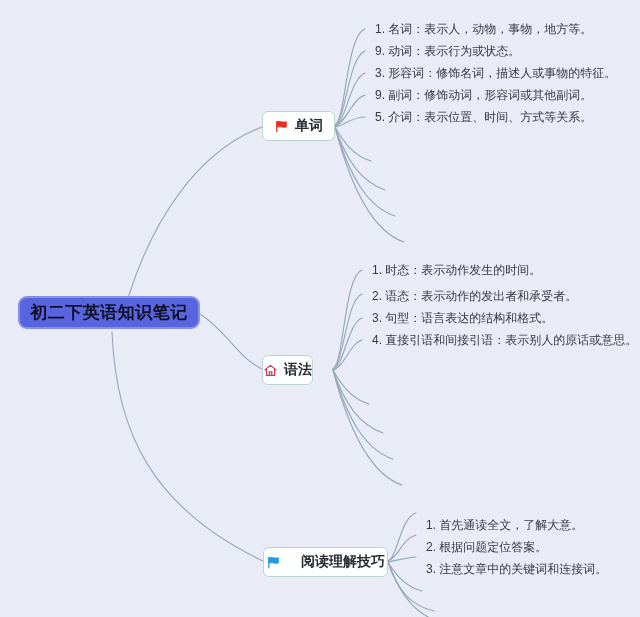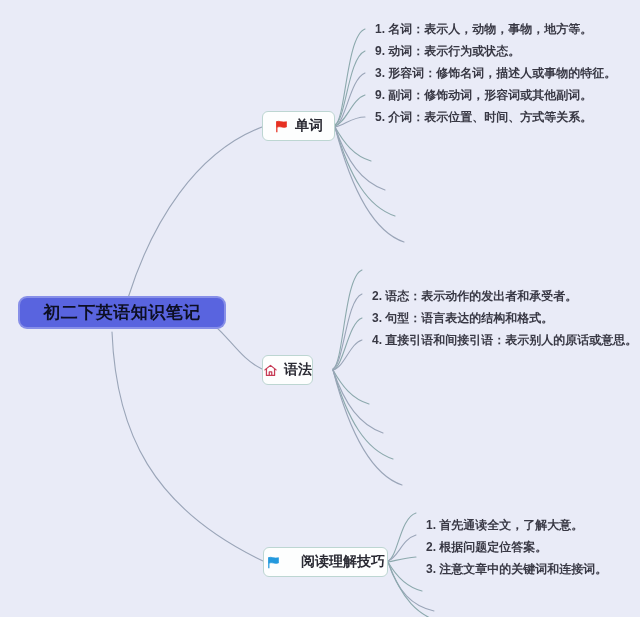--- a/index.html
+++ b/index.html
@@ -9,34 +9,34 @@
     --red-flag:#e63022; --blue-flag:#2499dd; --home-icon:#c73c56;
   }
   *{box-sizing:border-box;margin:0;padding:0;}
   body{font-family:"Liberation Sans","DejaVu Sans",sans-serif;}
   .canvas{position:relative;width:640px;height:617px;background:var(--background);overflow:hidden;}
   svg.edges{position:absolute;left:0;top:0;width:640px;height:617px;}
   svg.edges path{fill:none;stroke-width:1.1;stroke-linecap:round;}
   svg.edges path.teal{stroke:var(--connector);}
   svg.edges path.gray{stroke:var(--connector-alt);}
   .node{position:absolute;display:flex;align-items:center;justify-content:center;white-space:nowrap;}
-  .root-node{left:18px;top:296px;width:208px;height:33px;background:var(--root-fill);
+  .root-node{left:18px;top:296px;width:182px;height:33px;background:var(--root-fill);
     border:2px solid rgba(255,255,255,.28);border-radius:9px;
     font-size:17px;font-weight:bold;color:var(--root-text);letter-spacing:.5px;cursor:pointer;}
   .branch-node{background:var(--node-fill);border:1px solid var(--node-border);border-radius:6px;
     height:30px;padding:0 12px;gap:6px;font-size:14px;font-weight:bold;color:var(--node-text);cursor:pointer;}
   .branch-danci{left:262px;top:111px;width:73px;}
   .branch-yufa{left:262px;top:355px;width:51px;}
   .branch-yuedu{left:263px;top:547px;width:125px;gap:20px;}
   .node-icon{display:inline-flex;width:15px;height:15px;flex:none;}
   .node-icon svg{width:15px;height:15px;}
   .flag-red{fill:var(--red-flag);stroke:var(--red-flag);}
   .flag-blue{fill:var(--blue-flag);stroke:var(--blue-flag);}
   .home{fill:none;stroke:var(--home-icon);stroke-width:2;stroke-linecap:round;stroke-linejoin:round;}
-  .leaf{position:absolute;font-size:12px;line-height:14px;color:var(--leaf-text);white-space:nowrap;cursor:pointer;font-weight:bold;}
+  .leaf{position:absolute;font-size:12px;line-height:14px;color:var(--leaf-text);white-space:nowrap;cursor:pointer;}
   .l-danci{left:375px;}
   .l-yufa{left:372px;}
   .l-yuedu{left:426px;margin-top:12px;}
 </style>
 </head>
 <body>
 
 <div class="canvas">
 
   <svg class="edges" viewBox="0 0 640 617">
@@ -107,20 +107,21 @@
     </span>
     <span>阅读理解技巧</span>
   </div>
 
   <div class="leaf l-danci" style="top:22px">1. 名词：表示人，动物，事物，地方等。</div>
   <div class="leaf l-danci" style="top:44px">9. 动词：表示行为或状态。</div>
   <div class="leaf l-danci" style="top:66px">3. 形容词：修饰名词，描述人或事物的特征。</div>
   <div class="leaf l-danci" style="top:88px">9. 副词：修饰动词，形容词或其他副词。</div>
   <div class="leaf l-danci" style="top:110px">5. 介词：表示位置、时间、方式等关系。</div>
 
+  <div class="leaf l-yufa" style="top:263px">1. 时态：表示动作发生的时间。</div>
   <div class="leaf l-yufa" style="top:289px">2. 语态：表示动作的发出者和承受者。</div>
   <div class="leaf l-yufa" style="top:311px">3. 句型：语言表达的结构和格式。</div>
   <div class="leaf l-yufa" style="top:333px">4. 直接引语和间接引语：表示别人的原话或意思。</div>
 
   <div class="leaf l-yuedu" style="top:506px">1. 首先通读全文，了解大意。</div>
   <div class="leaf l-yuedu" style="top:528px">2. 根据问题定位答案。</div>
   <div class="leaf l-yuedu" style="top:550px">3. 注意文章中的关键词和连接词。</div>
 
 </div>
 

